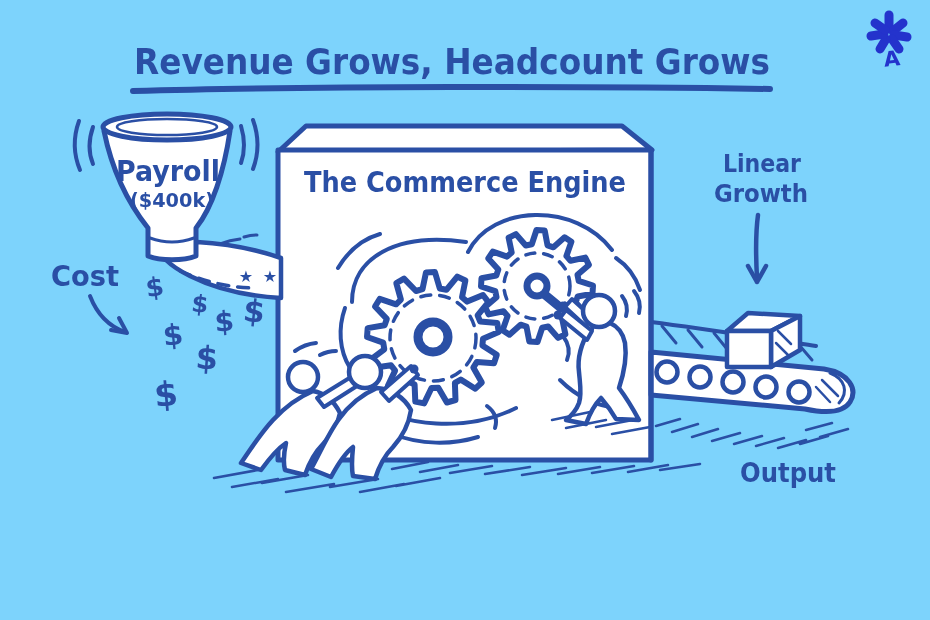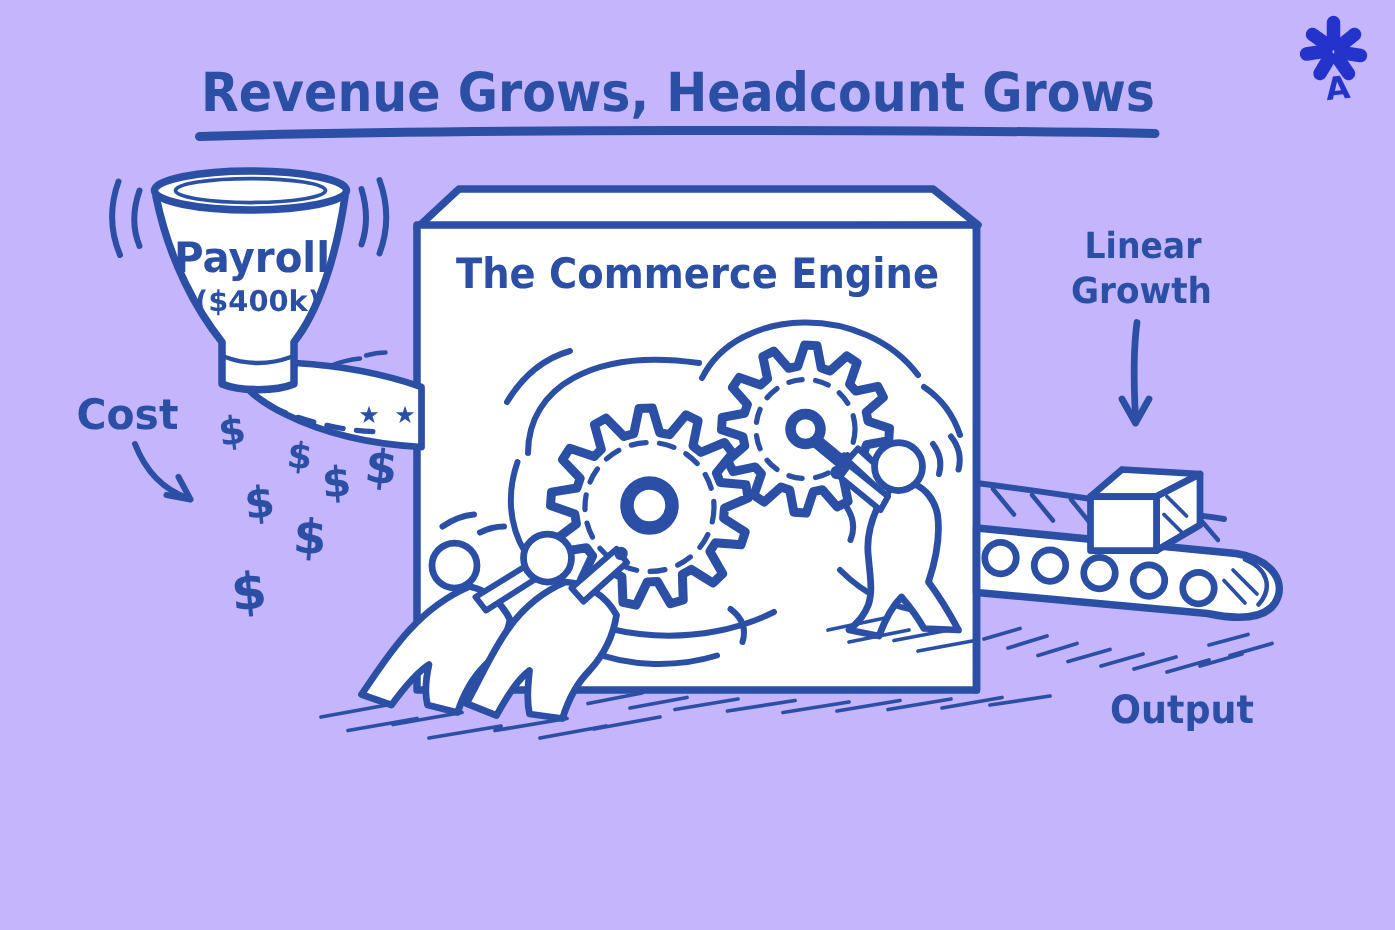--- a/index.html
+++ b/index.html
@@ -1,16 +1,16 @@
 <!DOCTYPE html>
 <html><head>
 <meta charset="utf-8">
 <style>
   html,body{margin:0;padding:0;background:#ffffff;width:930px;height:620px;overflow:hidden;}
-  .canvas{position:relative;width:930px;height:620px;background:#c4b5fd;}
+  .canvas{position:relative;width:930px;height:620px;background:#7dd3fc;}
   svg{display:block;}
   svg text{font-family:"DejaVu Sans", sans-serif;font-weight:bold;fill:#2a4fa5;}
   .s{stroke:#2a4fa5;stroke-linecap:round;stroke-linejoin:round;fill:none;}
   .fw{fill:#ffffff;}
   .fi{fill:#2a4fa5;}
   .logo-ink{stroke:#2433cc;stroke-linecap:round;}
   .logo-text{fill:#2433cc;}
 </style>
 </head>
 <body>

